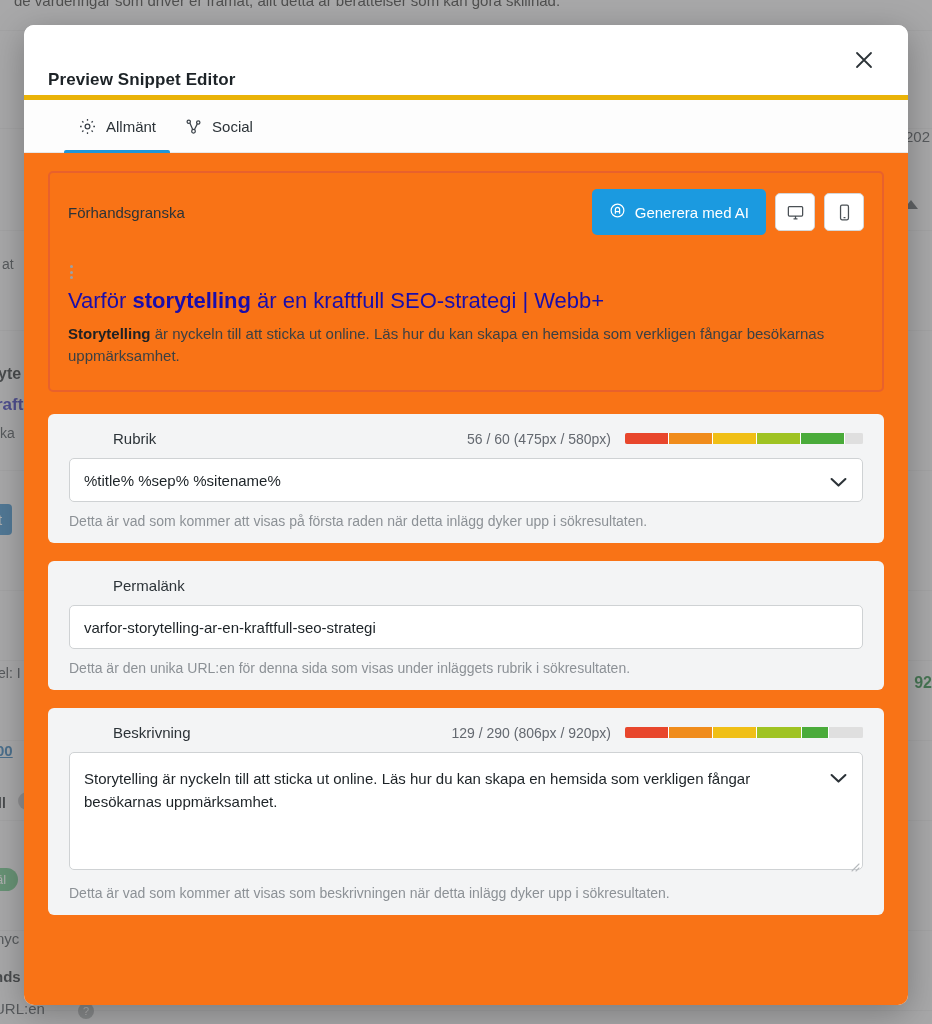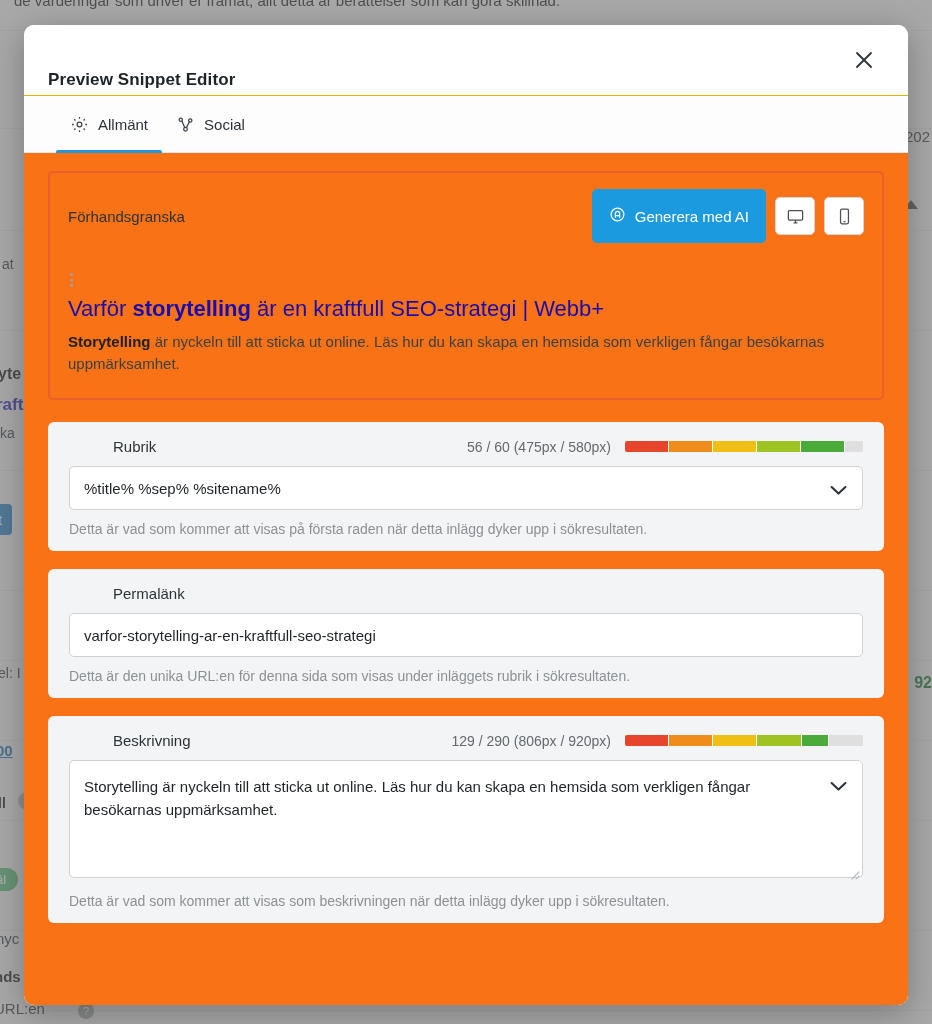--- a/index.html
+++ b/index.html
@@ -135,22 +135,22 @@
     background: transparent;
     border: none;
   }
 
   
   .tabs-bar {
     flex: 0 0 58px;
     height: 58px;
     display: flex;
     align-items: stretch;
-    padding: 0 32px;
-    border-top: 1px solid #eab308;
+    padding: 0 40px;
+    border-top: 5px solid #eab308;
     border-bottom: 1px solid #e6e8ea;
     background: #fdfdfd;
   }
   .tab {
     display: flex;
     align-items: center;
     gap: 9px;
     padding: 0 14px;
     cursor: pointer;
     position: relative;
@@ -199,21 +199,21 @@
   }
   .ai-btn {
     display: flex;
     align-items: center;
     gap: 9px;
     background: #1b9ae0;
     color: #fff;
     border: none;
     border-radius: 5px;
     font-size: 15px;
-    height: 54px;
+    height: 46px;
     padding: 0 17px;
     cursor: pointer;
     font-family: "Liberation Sans", sans-serif;
   }
   .dev-btn {
     width: 40px; height: 38px;
     border: 1px solid #d4d6d8;
     border-radius: 5px;
     background: #fff;
     display: flex;

